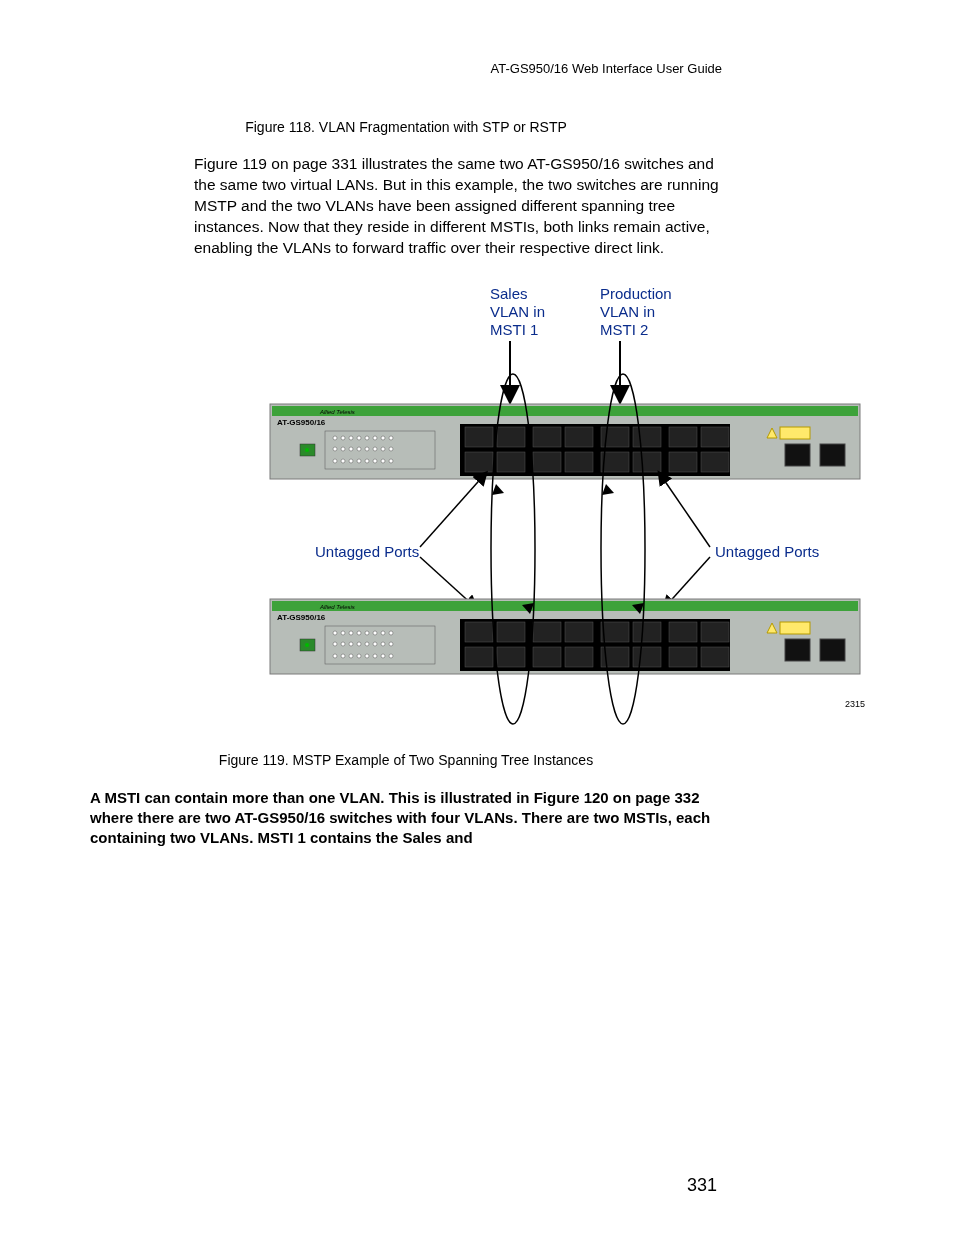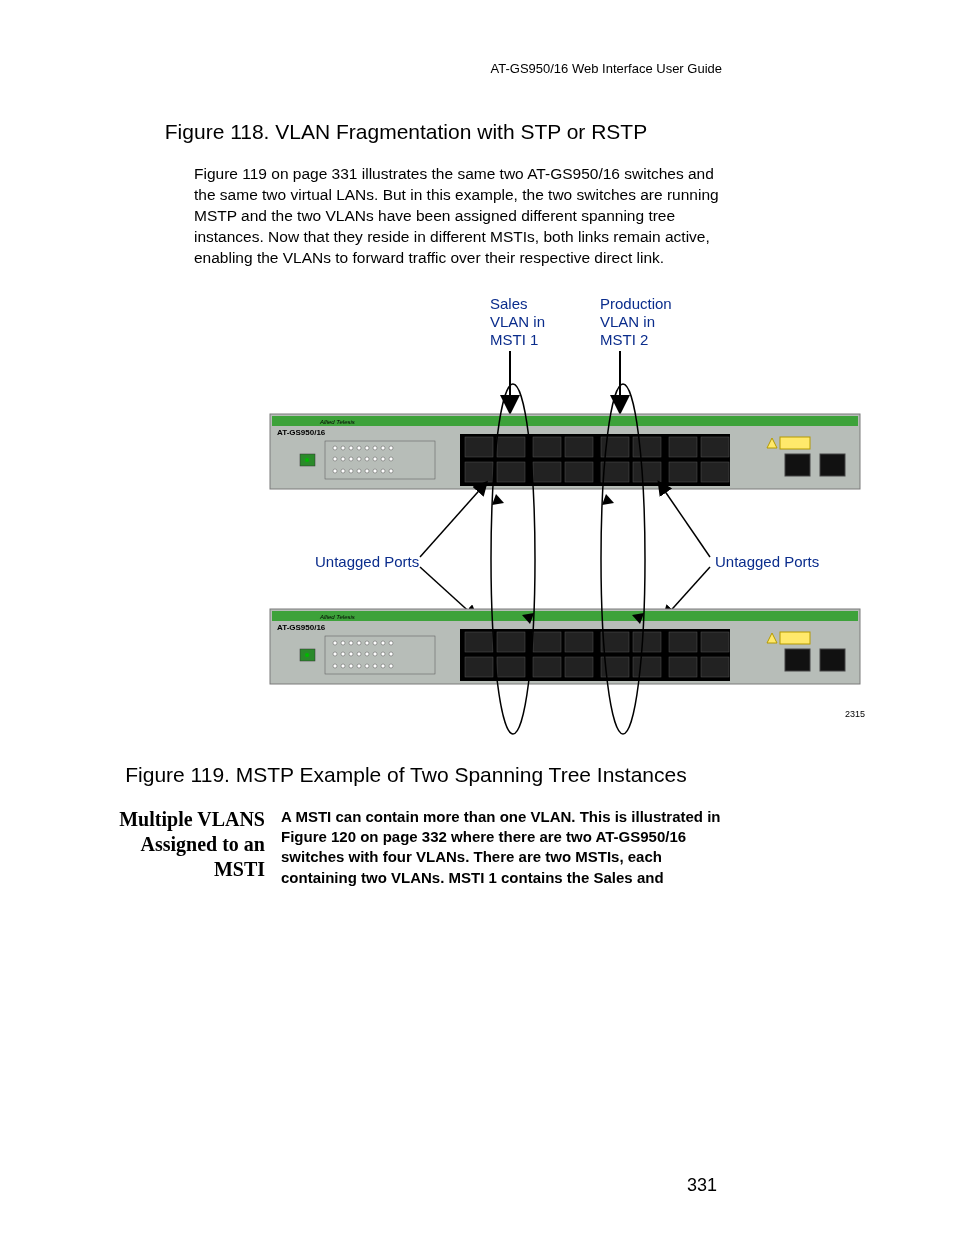--- a/index.html
+++ b/index.html
@@ -18,21 +18,21 @@
     box-sizing: border-box;
     padding: 60px 90px 0 90px;
   }
   .running-head {
     text-align: right;
     font-size: 13px;
     margin-bottom: 40px;
   }
   .fig-caption {
     text-align: center;
-    font-size: 21px;
+    font-size: 14px;
     margin: 10px 0 18px 0;
   }
   .body-para {
     margin-left: 104px;
     font-size: 15.5px;
     line-height: 1.35;
   }
   .diagram-outer {
     margin-left: 175px;
     margin-top: 20px;
@@ -234,18 +234,17 @@
       <polygon points="265,335 269,324 257,326" fill="#000"></polygon>
       <polygon points="375,335 379,324 367,326" fill="#000"></polygon>
 
       <text x="580" y="428" font-family="Arial" font-size="9" fill="#000">2315</text>
     </svg>
   </div>
 
   <div class="fig-caption" style="margin-top:2px;">Figure 119. MSTP Example of Two Spanning Tree Instances</div>
 
   <div class="section-row">
-    <div class="side-head">Multiple VLANS Assigned to an MSTI</div>
     <div class="side-body">A MSTI can contain more than one VLAN. This is illustrated in Figure 120 on page 332 where there are two AT-GS950/16 switches with four VLANs. There are two MSTIs, each containing two VLANs. MSTI 1 contains the Sales and</div>
   </div>
 
   <div class="page-num">331</div>
 </div>
 
 </body></html>

